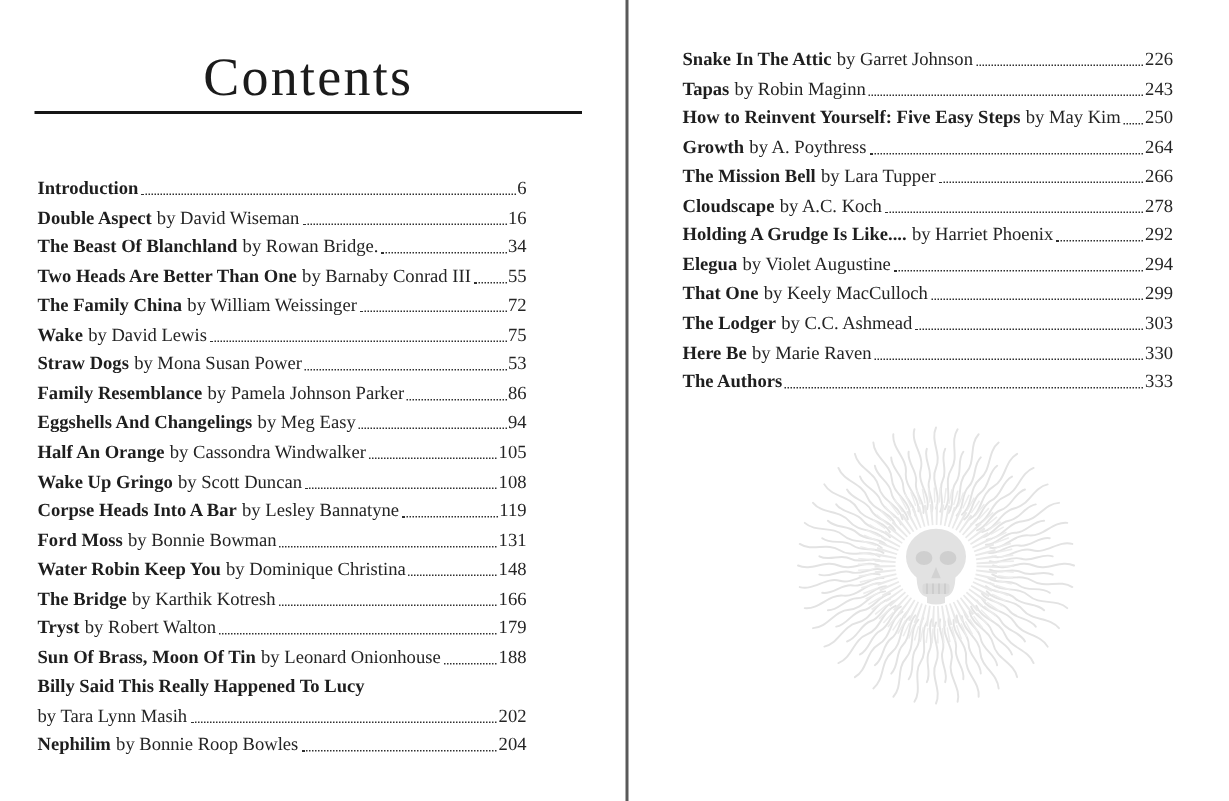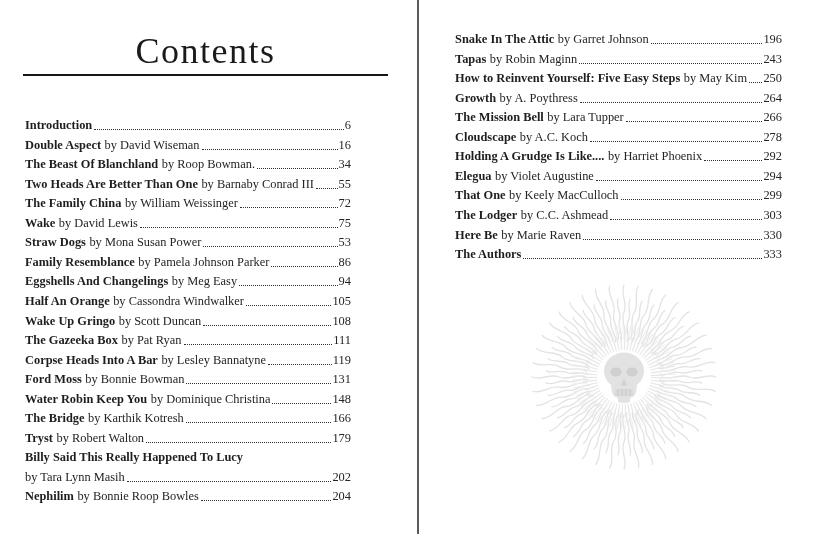--- a/index.html
+++ b/index.html
@@ -77,21 +77,21 @@
     <span class="p">6</span>
   </div>
       <div class="toc-row">
     <span class="t">Double Aspect</span>
     <span class="a">by David Wiseman</span>
     <span class="dots"></span>
     <span class="p">16</span>
   </div>
       <div class="toc-row">
     <span class="t">The Beast Of Blanchland</span>
-    <span class="a">by Roop Bowman.</span>
+    <span class="a">by Rowan Bridge.</span>
     <span class="dots"></span>
     <span class="p">34</span>
   </div>
       <div class="toc-row">
     <span class="t">Two Heads Are Better Than One</span>
     <span class="a">by Barnaby Conrad III</span>
     <span class="dots"></span>
     <span class="p">55</span>
   </div>
       <div class="toc-row">
@@ -130,26 +130,20 @@
     <span class="dots"></span>
     <span class="p">105</span>
   </div>
       <div class="toc-row">
     <span class="t">Wake Up Gringo</span>
     <span class="a">by Scott Duncan</span>
     <span class="dots"></span>
     <span class="p">108</span>
   </div>
       <div class="toc-row">
-    <span class="t">The Gazeeka Box</span>
-    <span class="a">by Pat Ryan</span>
-    <span class="dots"></span>
-    <span class="p">111</span>
-  </div>
-      <div class="toc-row">
     <span class="t">Corpse Heads Into A Bar</span>
     <span class="a">by Lesley Bannatyne</span>
     <span class="dots"></span>
     <span class="p">119</span>
   </div>
       <div class="toc-row">
     <span class="t">Ford Moss</span>
     <span class="a">by Bonnie Bowman</span>
     <span class="dots"></span>
     <span class="p">131</span>
@@ -166,20 +160,26 @@
     <span class="dots"></span>
     <span class="p">166</span>
   </div>
       <div class="toc-row">
     <span class="t">Tryst</span>
     <span class="a">by Robert Walton</span>
     <span class="dots"></span>
     <span class="p">179</span>
   </div>
       <div class="toc-row">
+    <span class="t">Sun Of Brass, Moon Of Tin</span>
+    <span class="a">by Leonard Onionhouse</span>
+    <span class="dots"></span>
+    <span class="p">188</span>
+  </div>
+      <div class="toc-row">
     <span class="t">Billy Said This Really Happened To Lucy</span>
 
   </div>
       <div class="toc-row">
 
     <span class="a" style="margin-left: 0px;">by Tara Lynn Masih</span>
     <span class="dots"></span>
     <span class="p">202</span>
   </div>
       <div class="toc-row">
@@ -190,21 +190,21 @@
   </div>
     </div>
 
   <div class="divider"></div>
 
   <div class="toc toc-right">
       <div class="toc-row">
     <span class="t">Snake In The Attic</span>
     <span class="a">by Garret Johnson</span>
     <span class="dots"></span>
-    <span class="p">196</span>
+    <span class="p">226</span>
   </div>
       <div class="toc-row">
     <span class="t">Tapas</span>
     <span class="a">by Robin Maginn</span>
     <span class="dots"></span>
     <span class="p">243</span>
   </div>
       <div class="toc-row">
     <span class="t">How to Reinvent Yourself: Five Easy Steps</span>
     <span class="a">by May Kim</span>

